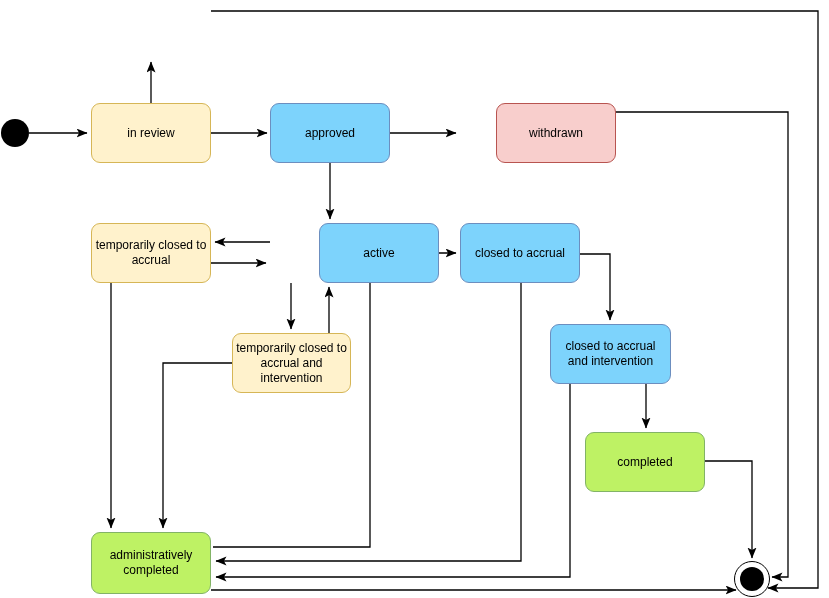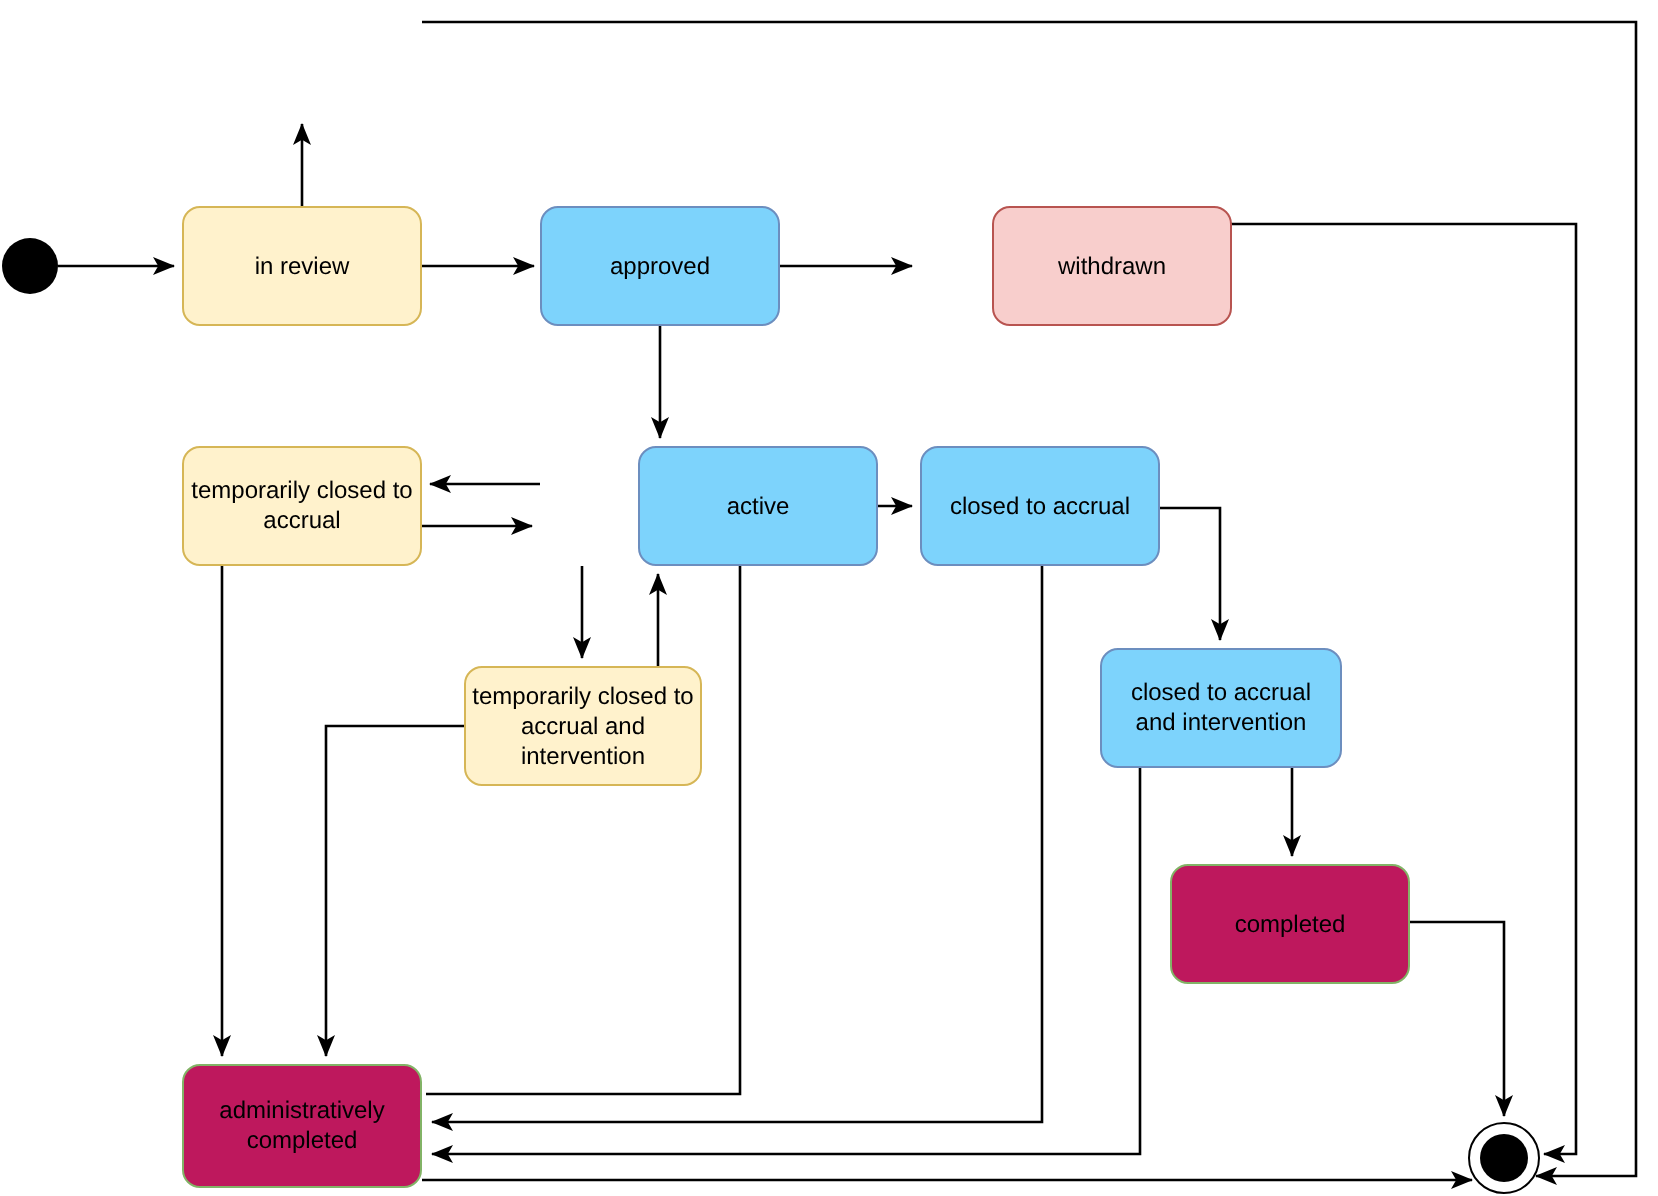--- a/index.html
+++ b/index.html
@@ -35,21 +35,21 @@
     color: #000000;
   }
   .state-label {
     white-space: pre-line;
     display: block;
     width: 100%;
   }
   .c-yellow { background: #fff2cc; border: 1.3px solid #d6b656; }
   .c-blue   { background: #7dd3fc; border: 1.3px solid #6c8ebf; }
   .c-red    { background: #f8cecc; border: 1.3px solid #b85450; }
-  .c-green  { background: #be185d; border: 1.3px solid #82b366; }
+  .c-green  { background: #bef264; border: 1.3px solid #82b366; }
   .initial-node {
     position: absolute;
     left: 1px;
     top: 119px;
     width: 28px;
     height: 28px;
     border-radius: 50%;
     background: #000000;
   }
   .final-node {

